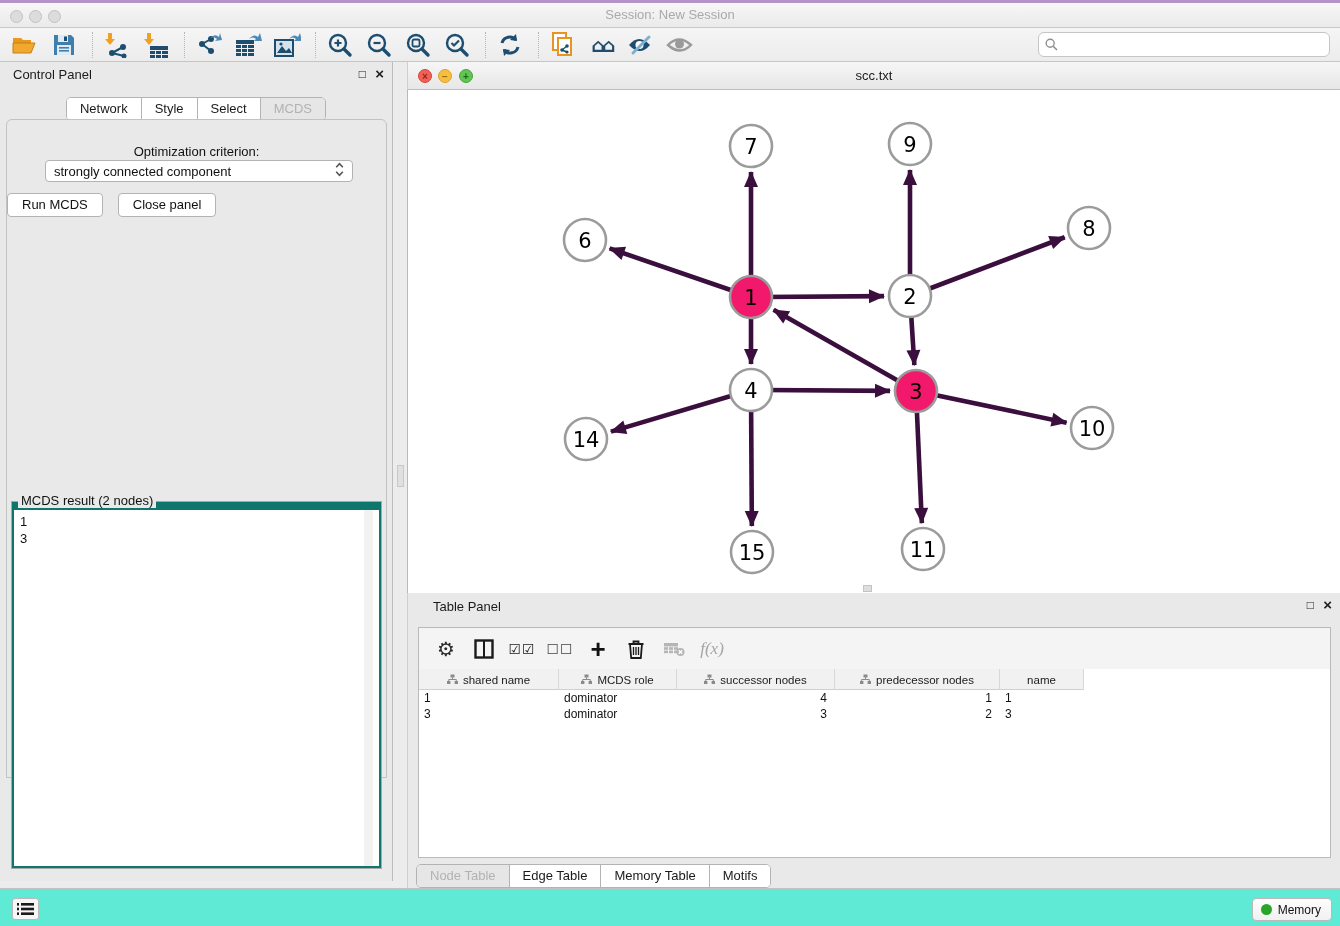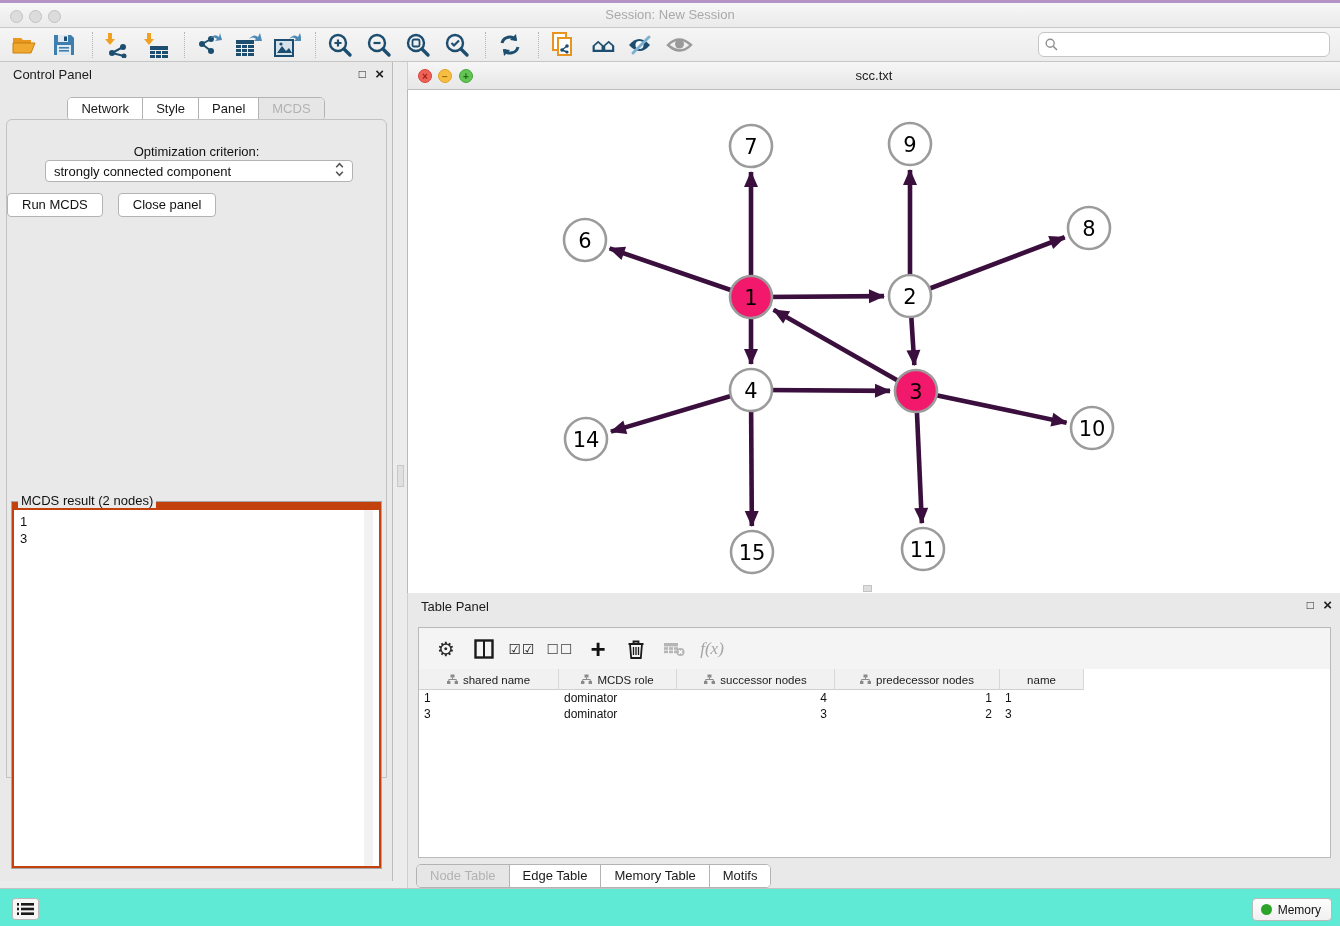--- a/index.html
+++ b/index.html
@@ -40,21 +40,21 @@
 
   .cp-box { position:absolute; left:6px; top:57px; width:381px; height:659px;
     border:1px solid #c2c2c2; border-radius:6px 6px 0 0; background:#e9e9e9; }
   .opt-label { position:absolute; left:0; top:24px; width:100%; text-align:center; font-size:13px; color:#111; }
   .dropdown { position:absolute; left:38px; top:40px; width:308px; height:22px; background:#fff;
     border:1px solid #b3b3b3; border-radius:4px; display:flex; align-items:center; padding:0 8px; font-size:13px; }
   .dropdown .dd-arrows { margin-left:auto; }
   .btnrow { position:absolute; left:0; top:73px; width:100%; display:flex; justify-content:flex-start; gap:15px; }
   .pushbtn { background:#fff; border:1px solid #b3b3b3; border-radius:4px; font-size:13px; padding:3px 14px 4px; color:#111; font-family:"Liberation Sans",sans-serif; }
 
-  .result-group { position:absolute; left:4px; top:381px; width:371px; height:368px; border:1px solid #a8a8a8; background:#c2410c; }
+  .result-group { position:absolute; left:4px; top:381px; width:371px; height:368px; border:1px solid #a8a8a8; background:#0f766e; }
   .result-legend { position:absolute; left:6px; top:-9px; background:#e9e9e9; padding:0 3px; font-size:13px; color:#111; }
   .result-area { position:absolute; left:2px; top:8px; right:2px; bottom:2px; background:#fff; overflow:hidden; }
   .result-scroll { position:absolute; top:0; right:6px; bottom:0; width:9px; background:#f2f2f2; }
   .result-lines { padding:3px 6px; font-size:13px; line-height:17px; color:#111; }
 
   
   .v-divider { position:absolute; left:394px; top:62px; width:13px; height:826px; background:#ececec; }
   .v-grip { position:absolute; left:3px; top:403px; width:7px; height:22px; background:#e0e0e0; border:1px solid #c8c8c8; }
 
   
@@ -65,21 +65,21 @@
     text-align:center; line-height:14px; }
   .nl.red { left:10px; background:#ee6156; border:1px solid #d8453c; color:#9d1f16; }
   .nl.yel { left:30px; background:#f6be40; border:1px solid #e0a324; color:#9a6a06; }
   .nl.grn { left:51px; background:#62c454; border:1px solid #46a838; color:#1d6a10; }
   .net-canvas { position:absolute; left:407px; top:90px; width:933px; height:503px; background:#fff; border-left:1px solid #b9b9b9; }
   .net-grip { position:absolute; left:455px; top:495px; width:9px; height:7px; background:#dedede; border:1px solid #c4c4c4; }
 
   
   .table-panel { position:absolute; left:407px; top:593px; width:933px; height:295px; background:#e9e9e9; border-left:1px solid #cfcfcf; }
   .tp-header { position:absolute; left:0; top:0; width:100%; height:26px; }
-  .tp-header .tp-title { position:absolute; left:13px; top:6px; font-size:13px; color:#1a1a1a; }
+  .tp-header .tp-title { position:absolute; left:25px; top:6px; font-size:13px; color:#1a1a1a; }
   .tp-box { position:absolute; left:10px; top:34px; width:913px; height:231px; border:1px solid #b9b9b9; background:#fff; }
   .tp-toolbar { position:absolute; left:0; top:0; width:100%; height:41px; background:#f4f4f4; display:flex; align-items:center; padding-left:14px; }
   .tpi { width:26px; height:26px; display:flex; align-items:center; justify-content:center; margin-right:12px; }
   .glyph-gear { font-size:20px; color:#2a2a2a; font-family:"DejaVu Sans",sans-serif; }
   .glyph-checks { font-size:14px; color:#1a1a1a; font-family:"DejaVu Sans",sans-serif; letter-spacing:1px; }
   .glyph-unchecks { font-size:14px; color:#444; font-family:"DejaVu Sans",sans-serif; letter-spacing:1px; }
   .glyph-plus { font-size:26px; font-weight:bold; color:#111; line-height:20px; }
   .glyph-fx { font-size:17px; font-style:italic; color:#a5a5a5; font-family:"Liberation Serif",serif; }
   .tp-colheader { position:absolute; left:0; top:41px; height:21px; display:flex; background:#f1f1f1; border-bottom:1px solid #cfcfcf; }
   .colcell { height:21px; border-right:1px solid #d8d8d8; display:flex; align-items:center; justify-content:center; gap:5px;
@@ -262,21 +262,21 @@
 <div class="control-panel">
   <div class="cp-header">
     <span class="cp-title">Control Panel</span>
     <span class="win-btn float">□</span>
     <span class="win-btn close">×</span>
   </div>
   <div class="cp-tabs">
     <div class="tabgrp" id="cp-tabgrp">
         <div class="tab">Network</div>
         <div class="tab">Style</div>
-        <div class="tab">Panel</div>
+        <div class="tab">Select</div>
         <div class="tab active">MCDS</div>
       </div>
   </div>
   <div class="cp-box">
     <div class="opt-label">Optimization criterion:</div>
     <div class="dropdown">
       <span>strongly connected component</span>
       <span class="dd-arrows">
         <svg width="9" height="15" viewBox="0 0 9 15">
             <path d="M1.2 5.2 L4.5 1.6 L7.8 5.2 M1.2 9.8 L4.5 13.4 L7.8 9.8" fill="none" stroke="#555" stroke-width="1.6"></path>

